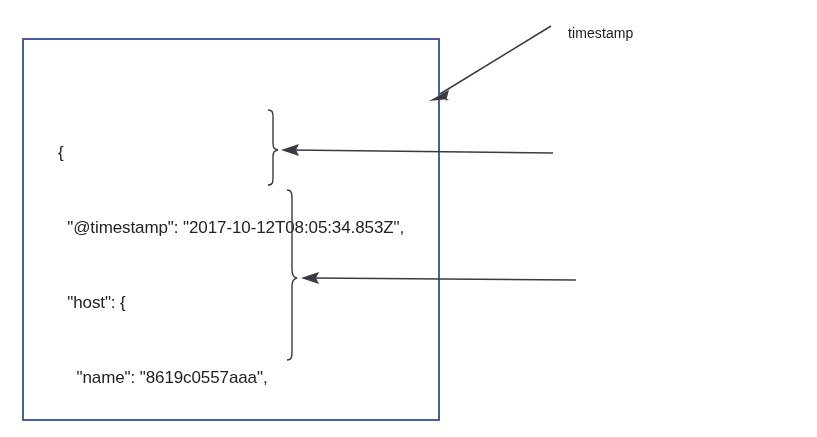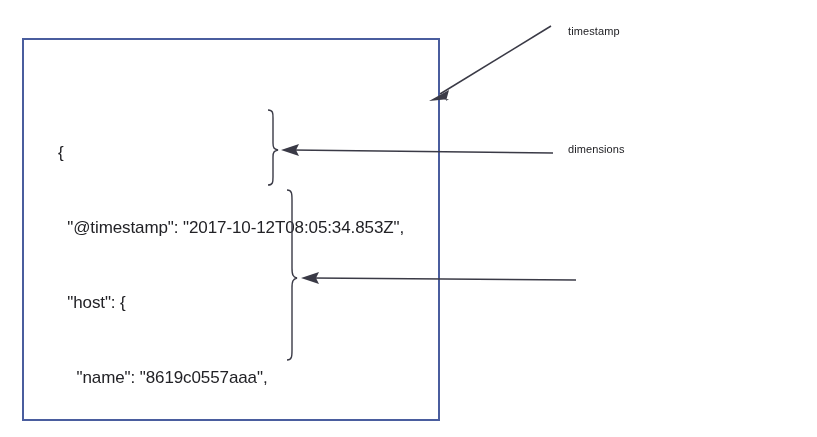--- a/index.html
+++ b/index.html
@@ -47,21 +47,21 @@
   .json-line {
     display: block;
     height: 25px;
     white-space: pre;
   }
 
   
   .annot-label {
     position: absolute;
     font-family: "Liberation Sans", "DejaVu Sans", sans-serif;
-    font-size: 11px;
+    font-size: 14px;
     color: #1b1b1f;
     white-space: nowrap;
     letter-spacing: 0.1px;
   }
   #label-timestamp { left: 568px; top: 25px; }
   #label-dimensions { left: 568px; top: 143px; }
   #label-metric { left: 588px; top: 273px; }
 
   
   #overlay {
@@ -134,16 +134,15 @@
 
     <line class="arrow-line" x1="553" y1="153" x2="292" y2="150"></line>
     <polygon class="arrow-head" points="281,150 299,144 296,150 299,156"></polygon>
 
     <line class="arrow-line" x1="576" y1="280" x2="312" y2="278"></line>
     <polygon class="arrow-head" points="301,278 319,272 316,278 319,284"></polygon>
   </svg>
 
   <div class="annot-label" id="label-timestamp">timestamp</div>
 
-  <div class="annot-label" id="label-dimensions">dimensions</div>
 
 
 </div>
 
 </body></html>

